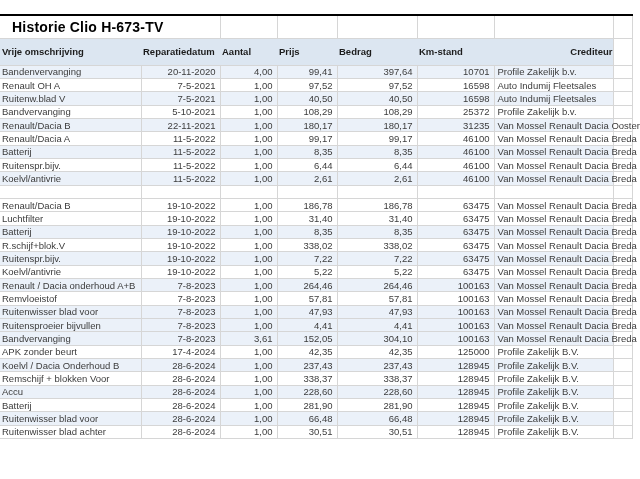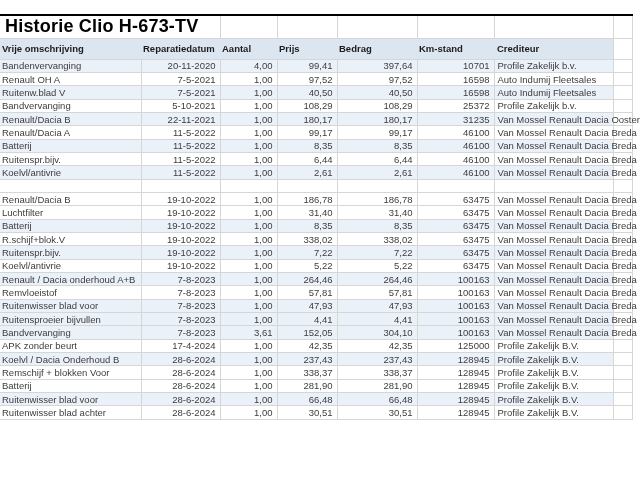--- a/index.html
+++ b/index.html
@@ -35,35 +35,35 @@
     border-right: 1px solid var(--grid);
     border-bottom: 1px solid var(--grid);
     height: 13.35px;
   }
   tr.title-row td {
     height: 23px;
     border-bottom: 1px solid var(--grid);
     background: #ffffff;
   }
   .page-title {
-    font-size: 18px;
+    font-size: 14px;
     font-weight: bold;
     color: #000000;
     letter-spacing: 0.2px;
-    padding-left: 5px;
+    padding-left: 12px;
   }
   tr.head td {
-    height: 21px;
+    height: 27px;
     background: var(--header-bg);
     font-weight: bold;
     color: var(--head-text);
     border-right: none;
     border-bottom: 1px solid var(--grid);
   }
-  tr.head td.c6 { border-right: 1px solid var(--grid); }
+  tr.head td.c6 { border-right: 1px solid var(--grid); text-align: right; }
   tr.head td.filler { background: #ffffff; border-right: 1px solid var(--grid); }
   tr.band td { background: var(--band-bg); }
   tr.band td.filler { background: #ffffff; }
   td.c0 { text-align: left;  padding-left: 2px; }
   td.c1, td.c2, td.c3, td.c4, td.c5 { text-align: right; padding-right: 4px; }
   td.c6 { text-align: left;  padding-left: 3px; }
   td.filler { background: #ffffff; }
 </style>
 </head>
 <body>
@@ -335,20 +335,30 @@
         <tr class="">
           <td class="c0">Remschijf + blokken Voor</td>
           <td class="c1">28-6-2024</td>
           <td class="c2">1,00</td>
           <td class="c3">338,37</td>
           <td class="c4">338,37</td>
           <td class="c5">128945</td>
           <td class="c6">Profile Zakelijk B.V.</td>
           <td class="filler"></td>
         </tr>
+        <tr class="band">
+          <td class="c0">Accu</td>
+          <td class="c1">28-6-2024</td>
+          <td class="c2">1,00</td>
+          <td class="c3">228,60</td>
+          <td class="c4">228,60</td>
+          <td class="c5">128945</td>
+          <td class="c6">Profile Zakelijk B.V.</td>
+          <td class="filler"></td>
+        </tr>
         <tr class="">
           <td class="c0">Batterij</td>
           <td class="c1">28-6-2024</td>
           <td class="c2">1,00</td>
           <td class="c3">281,90</td>
           <td class="c4">281,90</td>
           <td class="c5">128945</td>
           <td class="c6">Profile Zakelijk B.V.</td>
           <td class="filler"></td>
         </tr>

